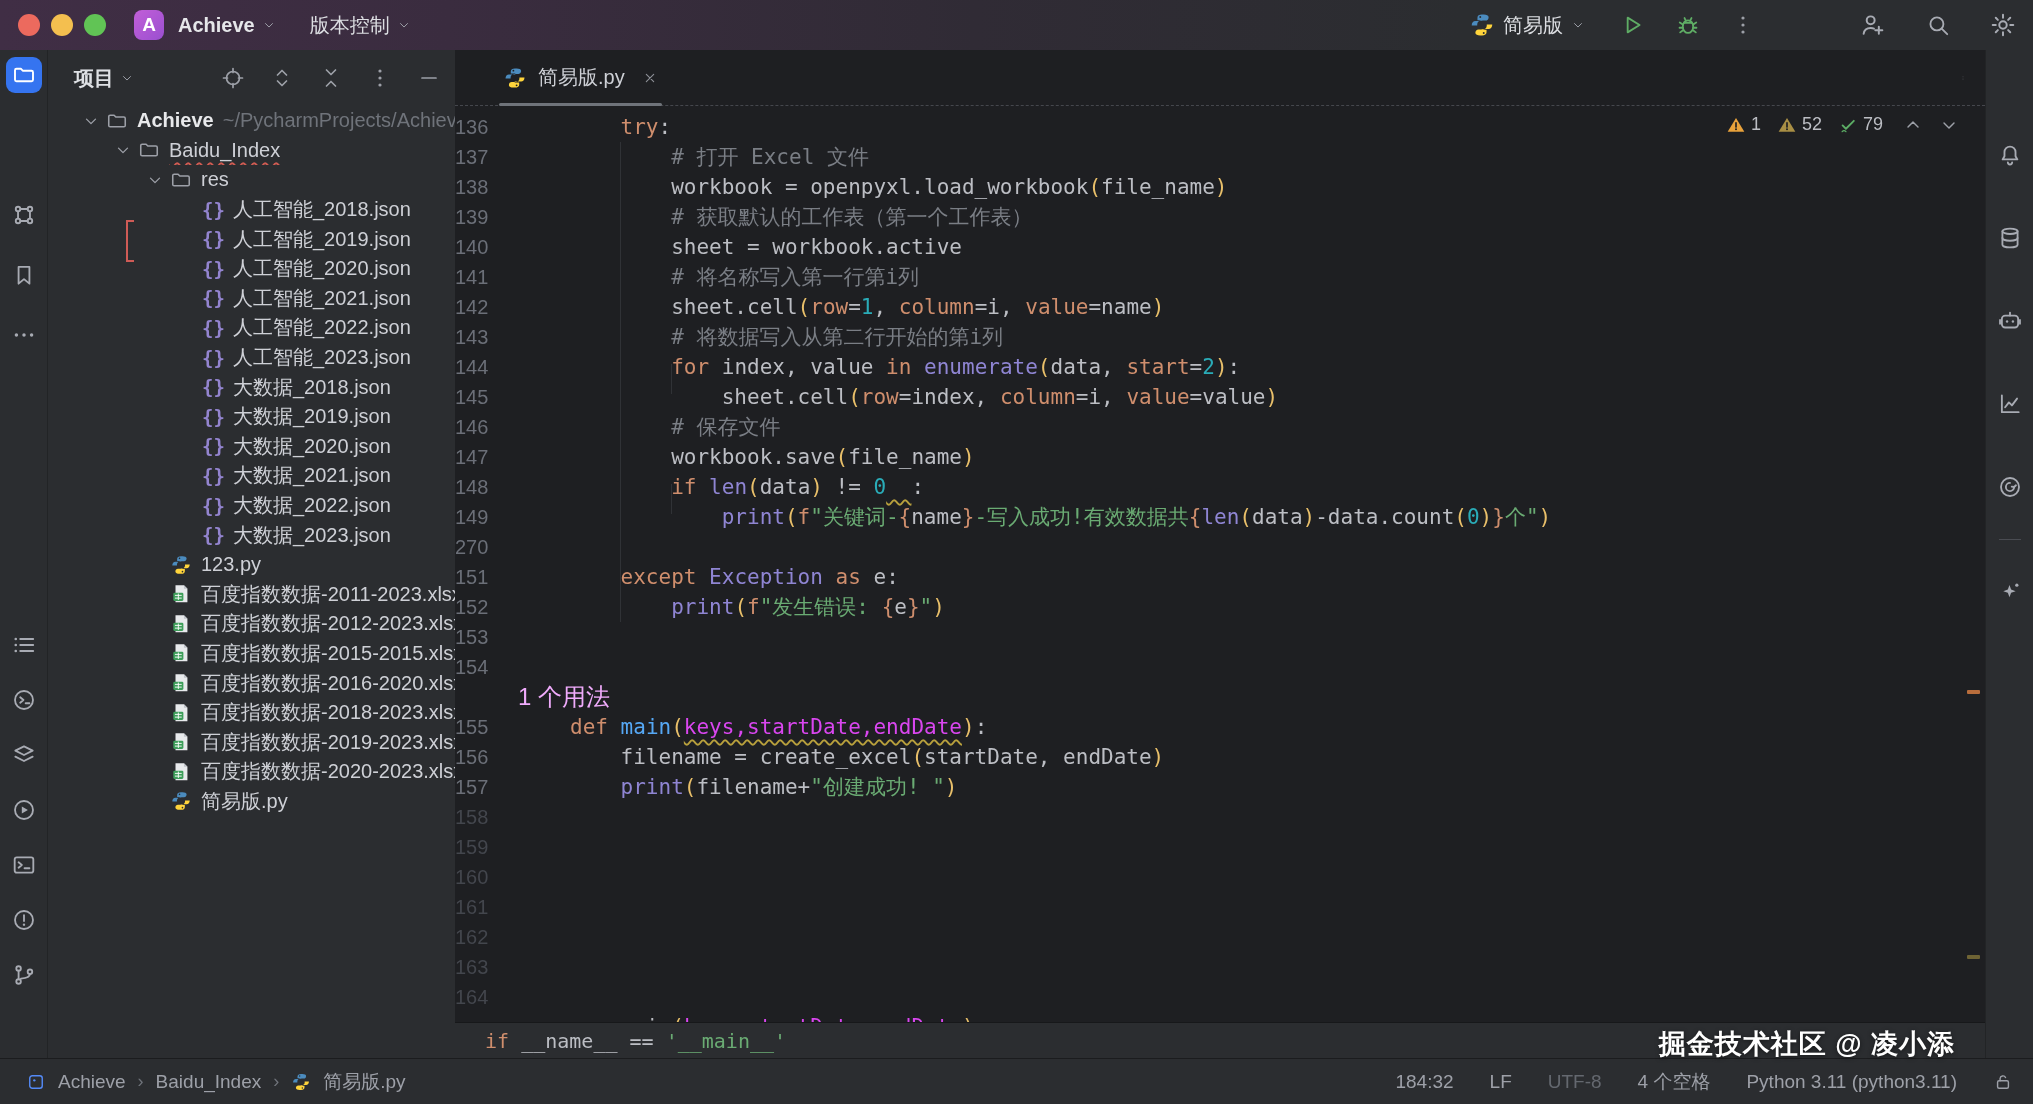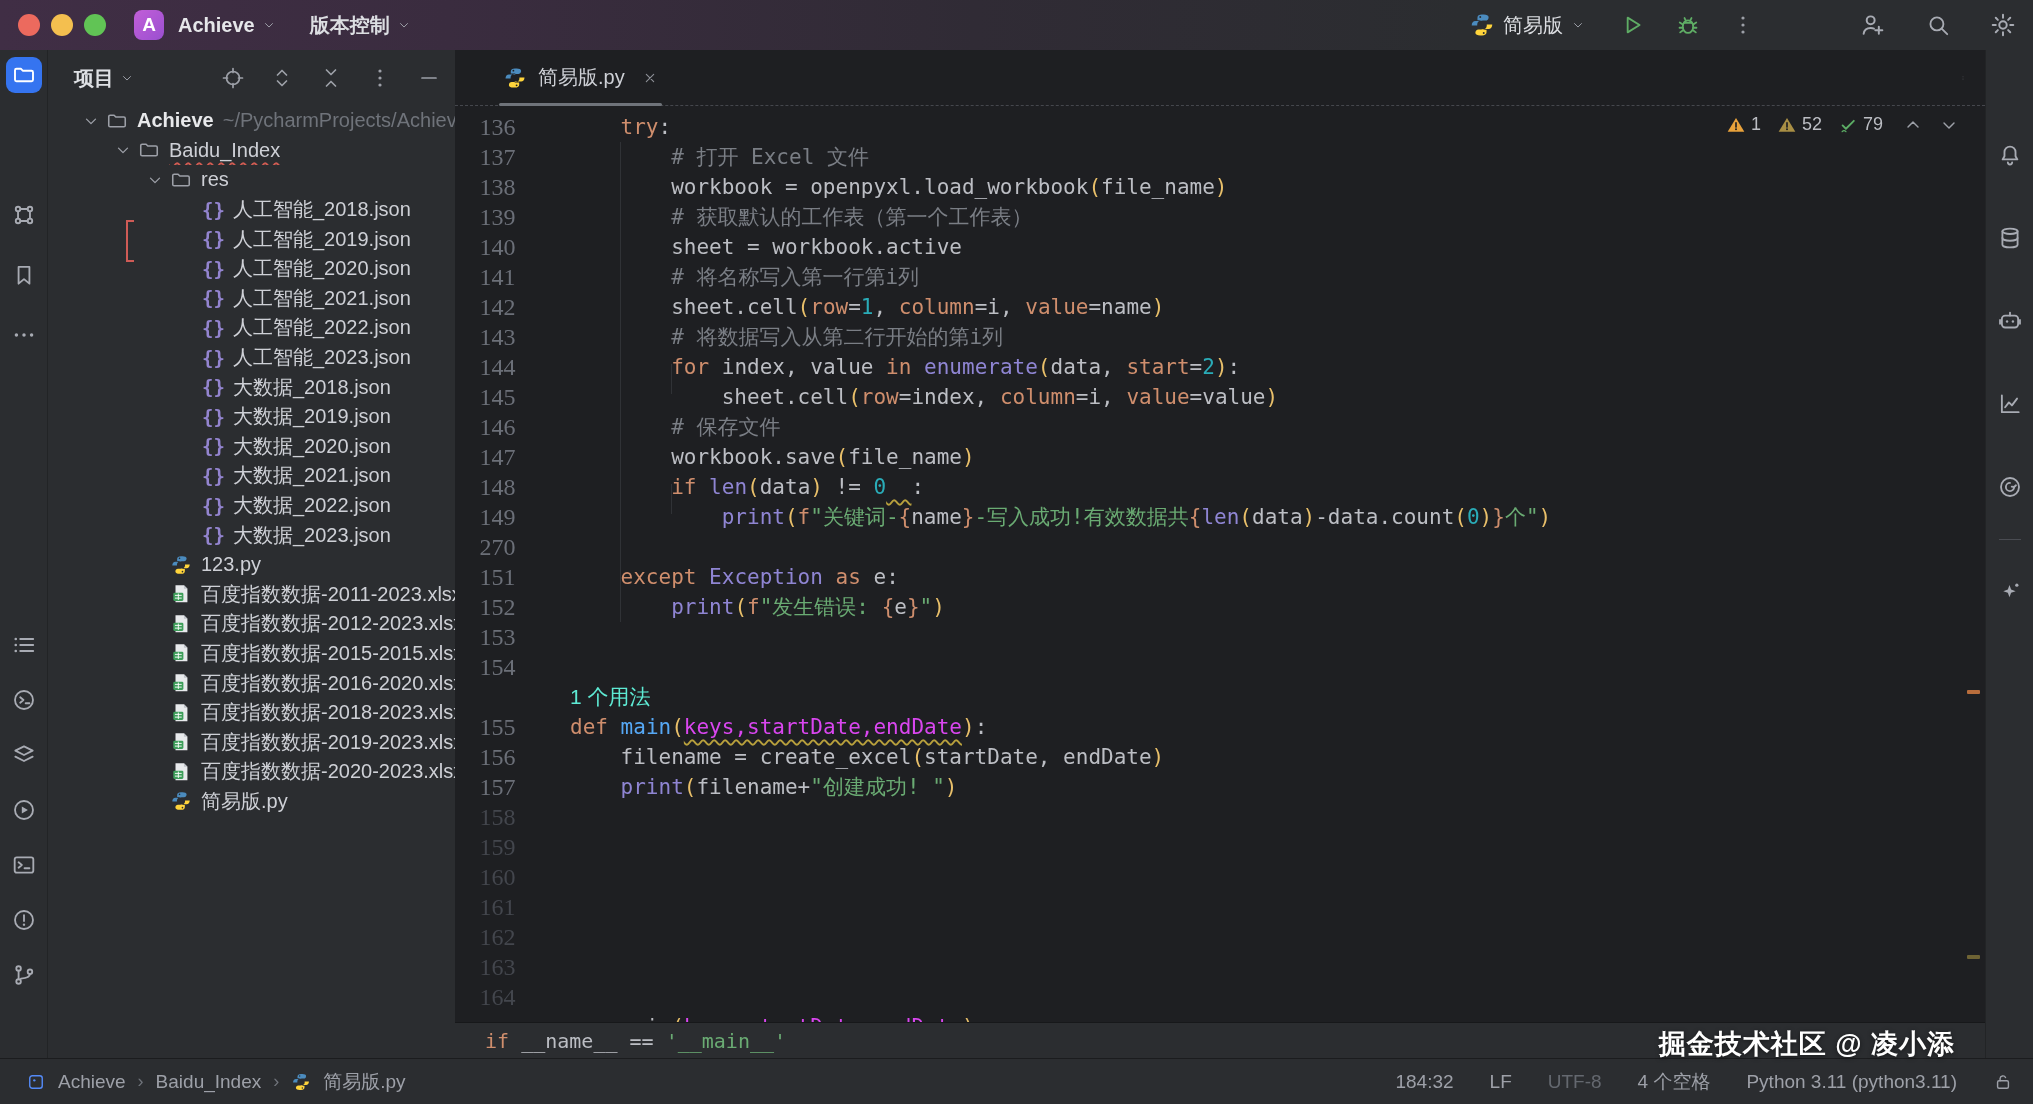--- a/index.html
+++ b/index.html
@@ -18,21 +18,21 @@
   }
   .traffic { display:flex; gap:11px; padding-left:18px; }
   .tl-dot { width:22px; height:22px; border-radius:50%; }
   .tl-red{background:#ec6a5e;} .tl-yellow{background:#f4bf4f;} .tl-green{background:#61c455;}
   .app-badge {
     margin-left:28px; width:30px; height:30px; border-radius:8px;
     background:linear-gradient(135deg,#c25fd8,#9a4fd0);
     color:#fff; font-weight:bold; font-size:19px; display:flex; align-items:center; justify-content:center;
   }
   .tb-menu { display:flex; align-items:center; gap:7px; margin-left:14px; font-size:20px; color:#e6e7ea; cursor:default; }
-  .tb-menu.vcs { margin-left:34px; font-weight:700; color:#dcdee2; }
+  .tb-menu.vcs { margin-left:34px; font-weight:400; color:#dcdee2; }
   .tb-menu .name { font-weight:600; }
   .chev { width:14px; height:14px; color:#9da0a8; }
   .tb-right { margin-left:auto; display:flex; align-items:center; padding-right:16px; }
   .runcfg { display:flex; align-items:center; gap:8px; font-size:20px; color:#dcdee2; }
   .ic-20{width:20px;height:20px;} .ic-24{width:24px;height:24px;} .ic-26{width:26px;height:26px;} .ic-28{width:28px;height:28px;}
   .tb-act { display:flex; align-items:center; gap:30px; margin-left:34px; color:#9da0a8; }
   .tb-act2 { display:flex; align-items:center; gap:38px; margin-left:104px; color:#a8abb3; }
   .green { color:#5fad65; }
 
   
@@ -72,24 +72,24 @@
   .tab .close { width:16px; height:16px; color:#8d9097; margin-left:6px; }
   .tabbar-more { margin-left:auto; padding-right:20px; color:#9da0a8; }
 
   .insp-widget { position:absolute; right:26px; top:64px; display:flex; align-items:center; gap:16px;
                  font-size:18px; color:#bcbec4; z-index:6; }
   .insp-item { display:flex; align-items:center; gap:5px; }
   .insp-chevs { display:flex; gap:16px; color:#9da0a8; margin-left:4px; }
 
   .code { position:absolute; left:0; top:62px; right:0; font-size:21px; line-height:30px; }
   .code-line { display:flex; height:30px; }
-  .ln { width:85px; flex:none; text-align:center; color:#6b6f78; font-size:24px; font-family:Liberation Serif, serif; }
+  .ln { width:85px; flex:none; text-align:left; color:#6b6f78; font-size:20px; font-family:Liberation Sans, sans-serif; }
   .ln.dim { color:#43464d; }
   .lc { padding-left:30px; white-space:pre; font-family:"DejaVu Sans Mono",monospace; }
-  .hint-row { padding-left:115px; font-size:21px; color:#5eead4; height:30px; display:flex; align-items:center; font-family:"Liberation Sans",sans-serif; }
+  .hint-row { padding-left:63px; font-size:24px; color:#f0abfc; height:30px; display:flex; align-items:center; font-family:"Liberation Sans",sans-serif; }
   .tok-kw{color:#cf8e6d;} .tok-bi{color:#8f85d3;} .tok-fn{color:#56a8f5;}
   .tok-str{color:#6aab73;} .tok-num{color:#2aacb8;} .tok-cm{color:#7a7e85;}
   .tok-pl{color:#bcbec4;} .tok-pr{color:#e8bf6a;}
   .tok-sqw{color:#d946ef; text-decoration:underline wavy #b8a03c; text-decoration-thickness:1.5px; text-underline-offset:5px;}
   .guide { position:absolute; width:1px; background:#303236; }
   .stripe-tick { position:absolute; right:5px; width:13px; height:4px; border-radius:1px; }
 
   .sticky { position:absolute; left:0; right:0; top:972px; height:36px; background:#2b2d30;
             border-top:1px solid #17181a; display:flex; align-items:center; padding-left:30px;
             font-size:20px; font-family:"DejaVu Sans Mono",monospace; z-index:5; }

